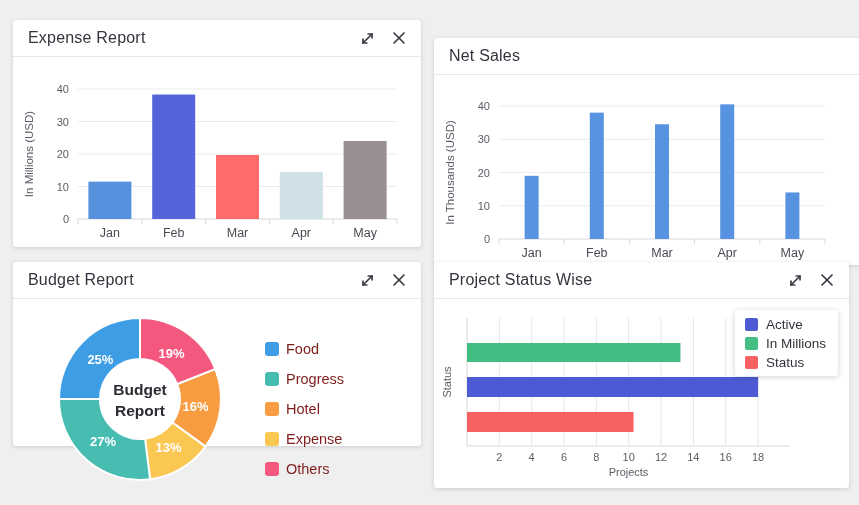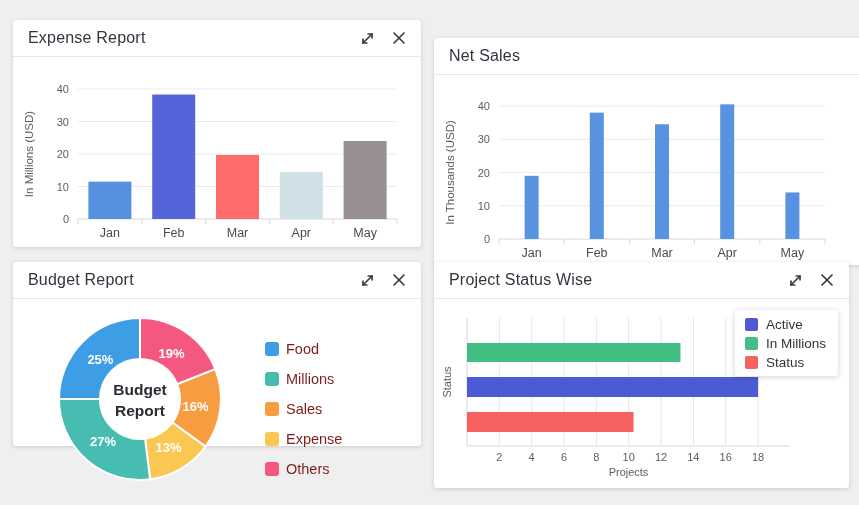--- a/index.html
+++ b/index.html
@@ -161,25 +161,25 @@
       </button>
   </header>
   <div class="chart-area" id="chart-2">
     <div class="legend legend-donut" id="legend-donut">
         <div class="legend-item">
           <span class="swatch" style="background: rgb(61, 157, 229); height: 14px; width: 14px;"></span>
           <span class="legend-label">Food</span>
         </div>
         <div class="legend-item">
           <span class="swatch" style="background: rgb(71, 189, 178); height: 14px; width: 14px;"></span>
-          <span class="legend-label">Millions</span>
+          <span class="legend-label">Progress</span>
         </div>
         <div class="legend-item">
           <span class="swatch" style="background: rgb(248, 156, 66); height: 14px; width: 14px;"></span>
-          <span class="legend-label">Sales</span>
+          <span class="legend-label">Hotel</span>
         </div>
         <div class="legend-item">
           <span class="swatch" style="background: rgb(251, 199, 83); height: 14px; width: 14px;"></span>
           <span class="legend-label">Expense</span>
         </div>
         <div class="legend-item">
           <span class="swatch" style="background: rgb(244, 88, 126); height: 14px; width: 14px;"></span>
           <span class="legend-label">Others</span>
         </div>
       </div>

